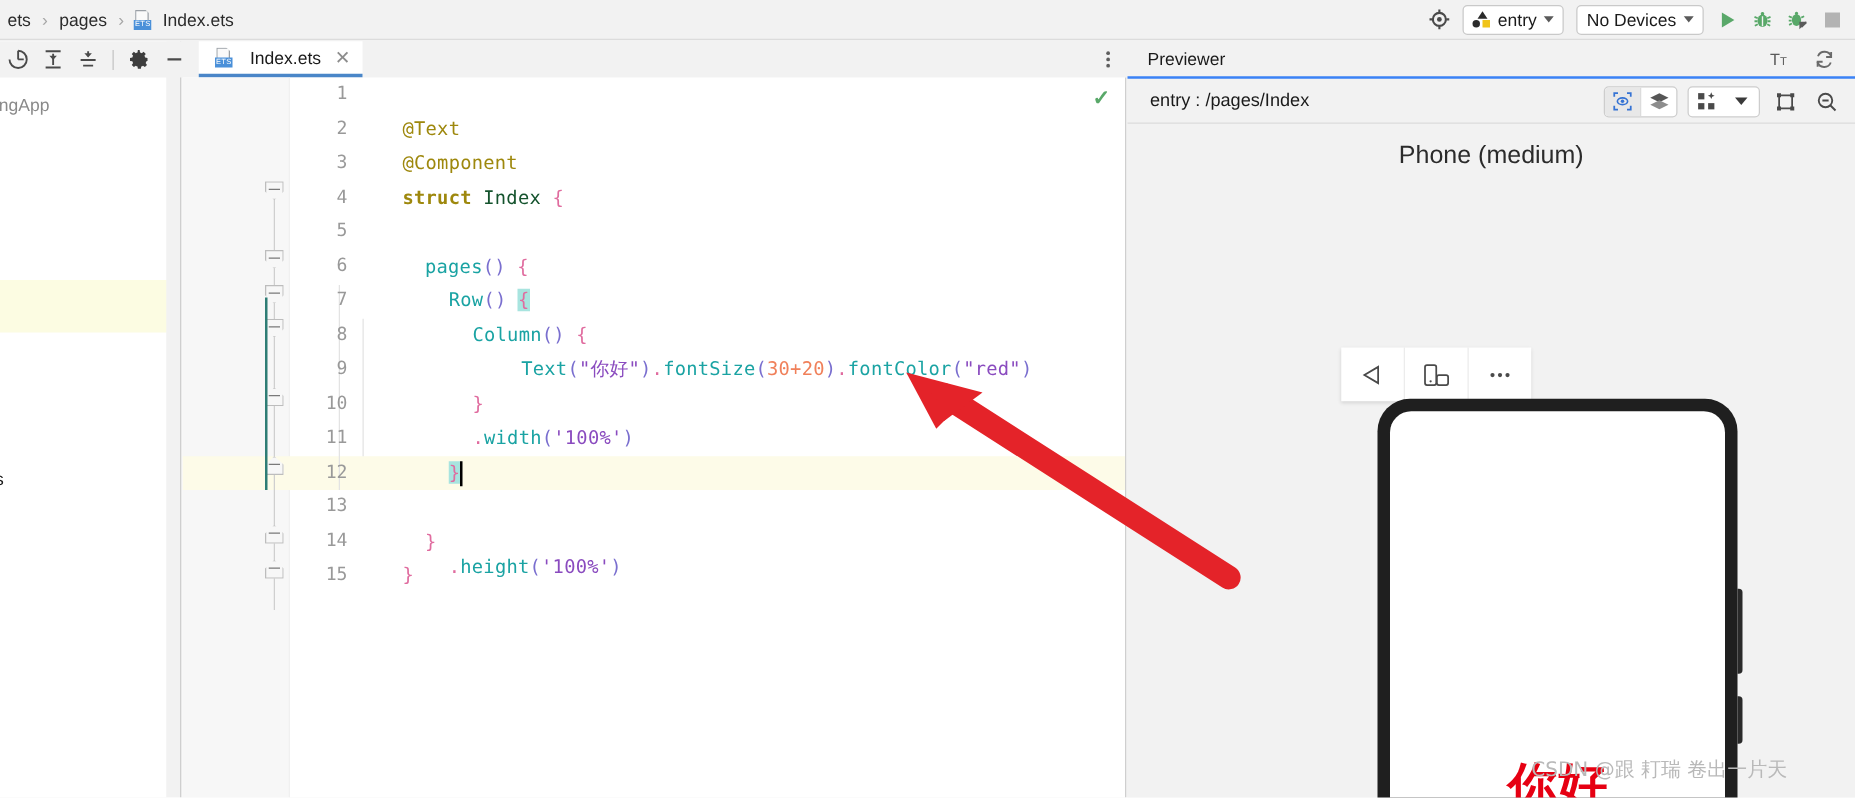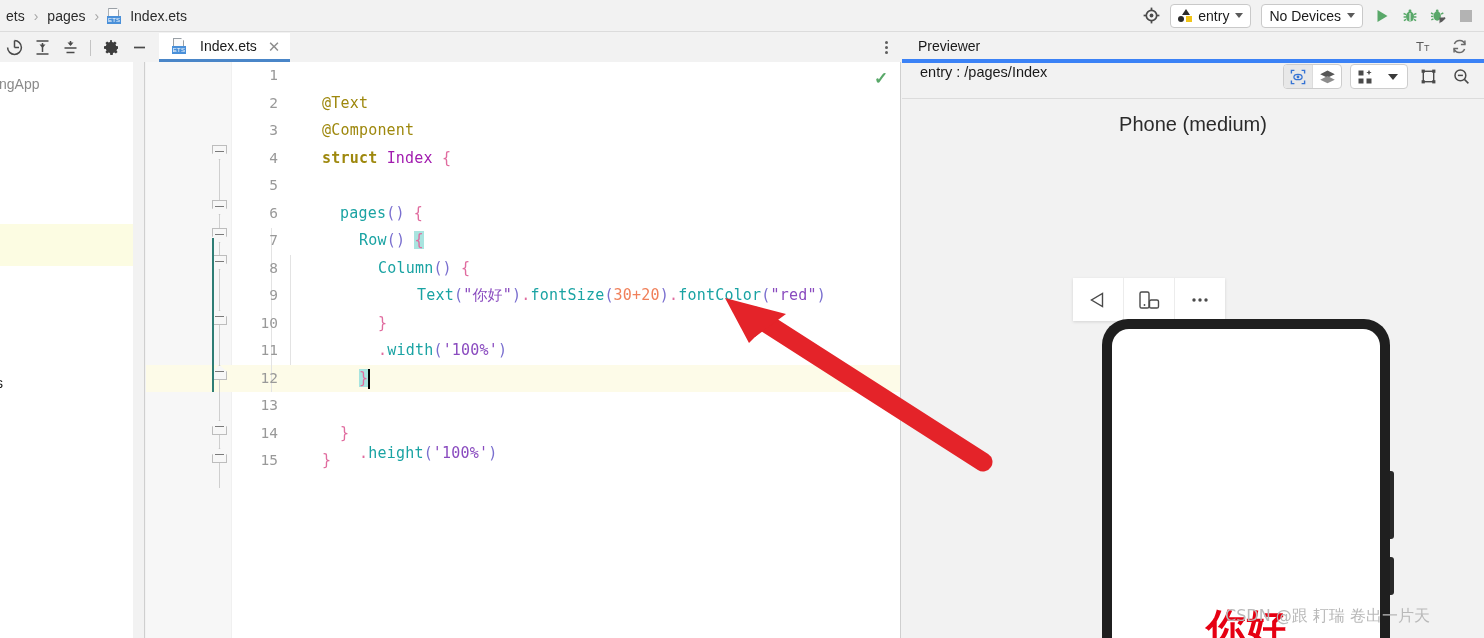--- a/index.html
+++ b/index.html
@@ -105,21 +105,21 @@
     font-family: "DejaVu Sans Mono", monospace; font-size: 14.5px; color: #999999; line-height: 27.5px;
   }
   .code {
     position: absolute; left: 86px; white-space: pre;
     font-family: "DejaVu Sans Mono", monospace; font-size: 15px; line-height: 27.5px;
     color: #1a1a1a; letter-spacing: 0.2px;
   }
   
   .c-deco   { color: #9e880d; }
   .c-kw     { color: #9e880d; font-weight: bold; }
-  .c-type   { color: #a21caf; }
+  .c-type   { color: #14532d; }
   .c-brace  { color: #e06c9f; }
   .c-fn     { color: #1aa3a3; }
   .c-paren  { color: #7a6fcf; }
   .c-str    { color: #8a4bbf; }
   .c-num    { color: #f0805a; }
   .c-dot    { color: #e06c9f; }
   .brace-hl { background: #a8e4df; }
 
   
   .foldcol { position: absolute; left: 64px; top: 0; width: 20px; height: 576px; }
@@ -141,27 +141,27 @@
     color: #59a869; font-size: 17px; line-height: 16px; font-weight: bold;
   }
   .caret-bar { position: absolute; width: 2px; background: #000; }
 
   
   .previewer {
     position: absolute; left: 902px; top: 33px; width: 582px; height: 605px; background: #f2f2f2;
   }
   .prev-head {
     position: absolute; left: 0; top: 0; width: 582px; height: 30px;
-    display: flex; align-items: center; border-bottom: 4px solid #3b82f6;
+    display: flex; align-items: center; border-bottom: 2px solid #3b82f6;
   }
   .prev-title { font-size: 14px; color: #1a1a1a; padding-left: 16px; }
   .prev-head-right { margin-left: auto; display: flex; align-items: center; gap: 10px; padding-right: 12px; }
   .prev-sub {
     position: absolute; left: 0; top: 31px; width: 582px; height: 35px;
-    display: flex; align-items: flex-start; border-bottom: 1px solid #dcdcdc;
+    display: flex; align-items: center; border-bottom: 1px solid #dcdcdc;
   }
   .prev-sub-title { font-size: 14.5px; color: #1a1a1a; padding-left: 18px; }
   .prev-sub-right { margin-left: auto; display: flex; align-items: center; gap: 8px; padding-right: 10px; }
   .seg {
     display: flex; align-items: stretch; border: 1px solid #cdcdcd; border-radius: 4px;
     background: #fff; overflow: hidden; height: 25px;
   }
   .seg > div { width: 28px; display: flex; align-items: center; justify-content: center; }
   .seg > div.active { background: #e8e8e8; }
   .seg-sep { width: 1px !important; background: #dcdcdc; }

